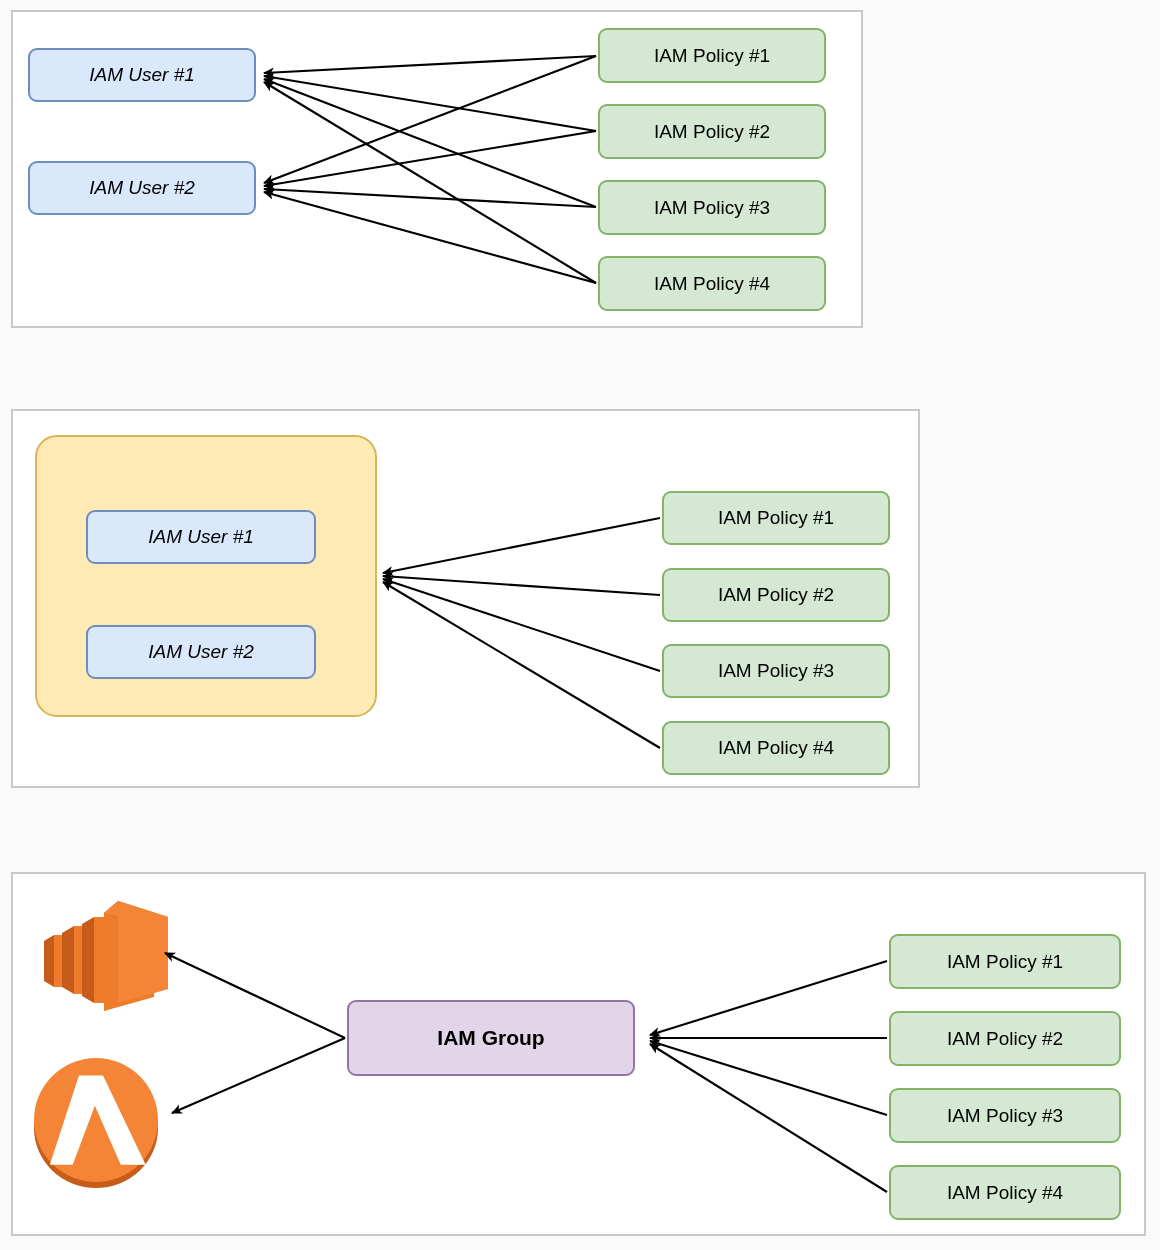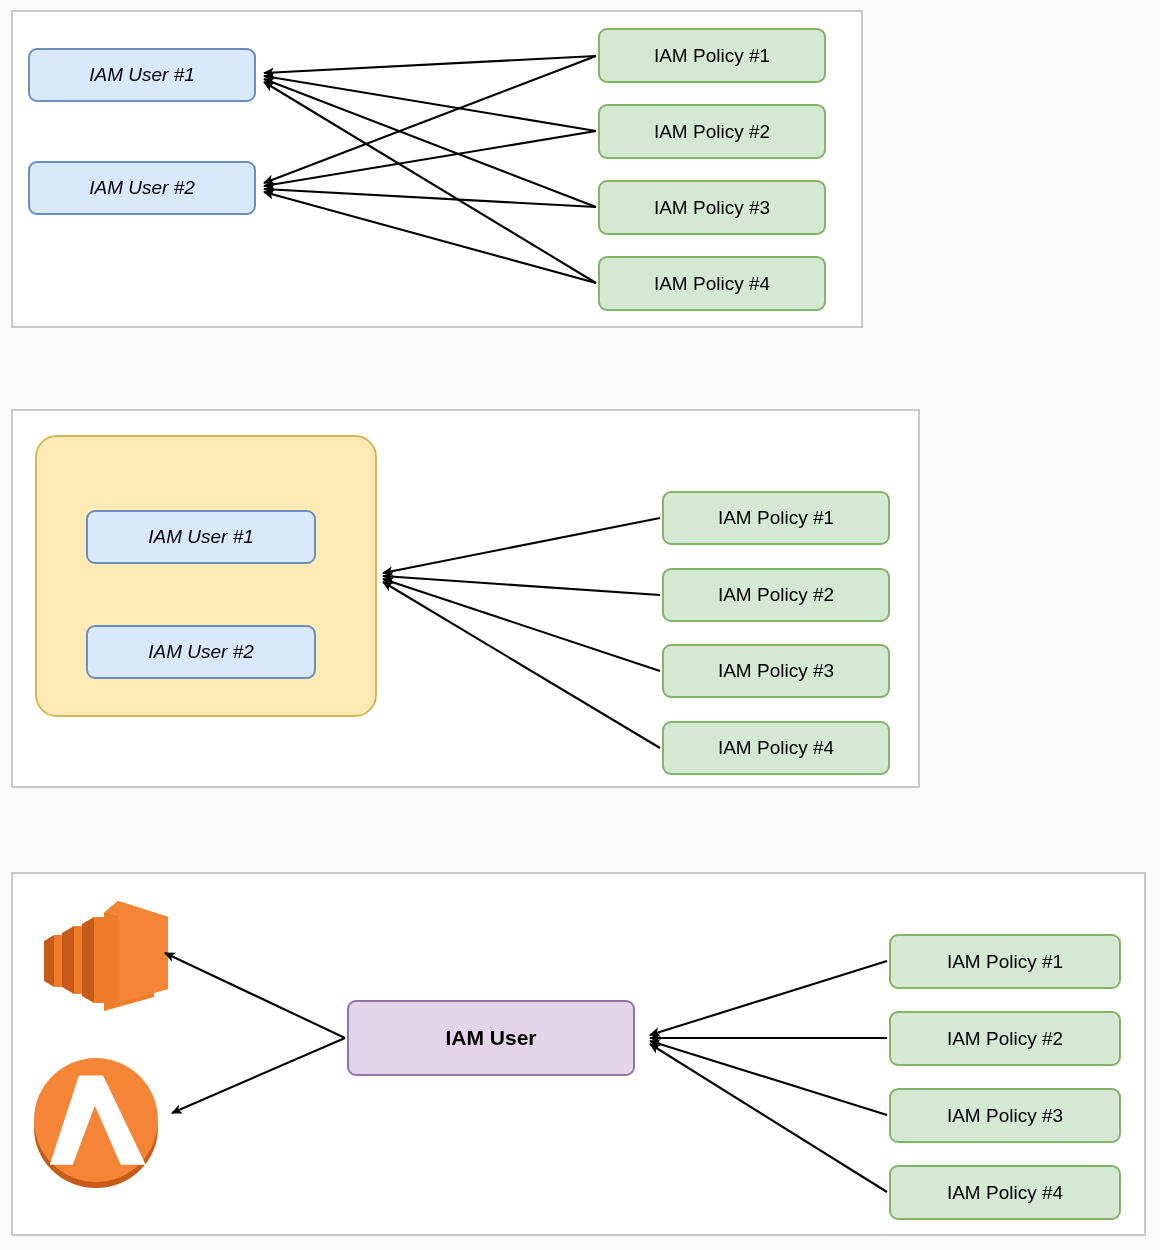--- a/index.html
+++ b/index.html
@@ -163,21 +163,21 @@
 
   <div class="icon-wrap" style="left:28px; top:1052px; width:136px; height:140px;">
     <svg viewBox="0 0 136 140" width="136" height="140" aria-hidden="true">
       <ellipse cx="68" cy="76" rx="62" ry="60" fill="#c75b1a"></ellipse>
       <circle cx="68" cy="68" r="62" fill="#f58536"></circle>
       <path d="M44 24 L68 24 L112 116 L88 116 L60 52 L36 116 L14 116 Z" fill="#ffffff" stroke="#ffffff" stroke-width="2" stroke-linejoin="round" transform="translate(6,-4) scale(0.95) translate(4,6)"></path>
     </svg>
   </div>
 
   <div class="node node-role" style="left:347px; top:1000px; width:288px; height:76px;">
-    <span>IAM User</span>
+    <span>IAM Group</span>
   </div>
 
   <div class="node node-policy" style="left:889px; top:934px; width:232px; height:55px;">
     <span>IAM Policy #1</span>
   </div>
   <div class="node node-policy" style="left:889px; top:1011px; width:232px; height:55px;">
     <span>IAM Policy #2</span>
   </div>
   <div class="node node-policy" style="left:889px; top:1088px; width:232px; height:55px;">
     <span>IAM Policy #3</span>

